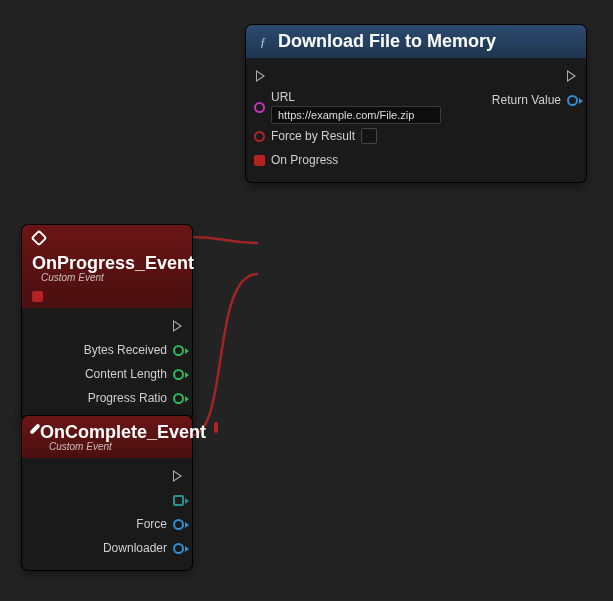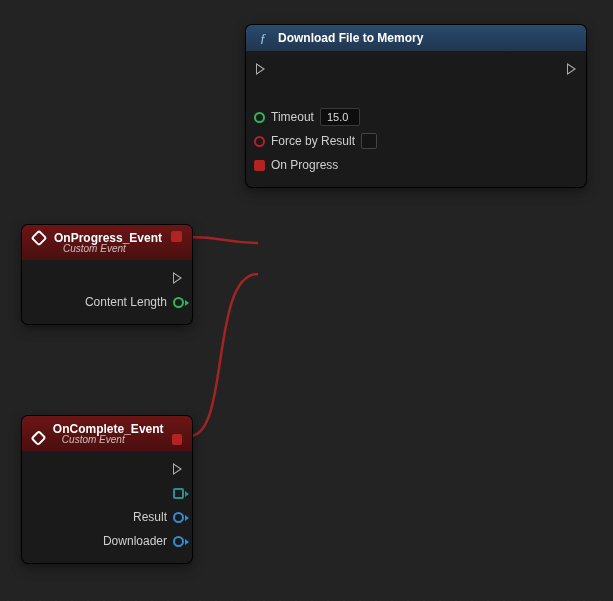--- a/index.html
+++ b/index.html
@@ -37,21 +37,21 @@
     border-radius: 6px 6px 0 0;
     gap: 8px;
   }
   .hdr-sub {
     font-size: 10px;
     font-style: italic;
     color: rgba(255,255,255,0.7);
     margin-top: -2px;
     margin-left: 9px;
   }
-  .hdr-title { font-weight: 600; color: #fff; font-size: 12px; }
+  .hdr-title { font-weight: 600; color: #fff; font-size: 18px; }
   .hdr-func { background: linear-gradient(180deg, #2b4a6e 0%, #1f3650 100%); }
   .hdr-evt  { background: linear-gradient(180deg, #6b1515 0%, #4a0f0f 100%); }
   .hdr-f-icon {
     width: 14px; height: 14px;
     display: flex; align-items: center; justify-content: center;
     font-style: italic; font-family: Georgia, serif;
     color: #a4d4ff; font-size: 13px;
   }
   .hdr-e-icon {
     width: 14px; height: 14px; position: relative;
@@ -165,72 +165,90 @@
   <div class="body">
     <div class="row">
       <div class="pin">
           <span class="exec-tri hollow"></span>
         </div>
       <div class="pin right">
           <span class="exec-tri hollow out"></span>
         </div>
     </div>
     <div class="row">
-    </div>
-    <div class="row">
-      <div class="pin">
-        <span class="dot c-green"></span>
-        <span class="pin-label">Timeout</span>
-        <input class="pin-input" style="width: 40px;" value="15.0">
+      <div class="pin">
+        <span class="dot c-magenta"></span>
+        <span class="pin-stack">
+          <span class="pin-label">URL</span>
+          <input class="pin-input" style="width: 170px;" value="https://example.com/File.zip">
+        </span>
+      </div>
+      <div class="pin right">
+        <span class="dot out c-blue"></span>
+        <span class="pin-label">Return Value</span>
       </div>
     </div>
     <div class="row">
       <div class="pin">
         <span class="dot c-red"></span>
         <span class="pin-label">Force by Result</span>
         <span class="pin-check"></span>
       </div>
     </div>
     <div class="row">
       <div class="pin">
         <span class="deleg"></span>
         <span class="pin-label">On Progress</span>
       </div>
     </div>
   </div>
 </div>
 
 <div class="node" style="left:22px; top:225px; width:170px;">
-  <div class="hdr hdr-evt" style="align-items:flex-start;">
+  <div class="hdr hdr-evt" style="align-items:flex-start;flex-direction:column;">
     <span class="hdr-e-icon"></span>
     <span style="display:flex;flex-direction:column;flex:1">
       <span class="hdr-title">OnProgress_Event</span>
       <span class="hdr-sub">Custom Event</span>
     </span>
     <span class="deleg"></span>
   </div>
   <div class="body">
     <div class="row">
         <span></span>
       <div class="pin right">
           <span class="exec-tri hollow out"></span>
         </div>
     </div>
     <div class="row">
         <span></span>
       <div class="pin right">
         <span class="dot out c-green"></span>
+        <span class="pin-label">Bytes Received</span>
+      </div>
+    </div>
+    <div class="row">
+        <span></span>
+      <div class="pin right">
+        <span class="dot out c-green"></span>
         <span class="pin-label">Content Length</span>
       </div>
     </div>
+    <div class="row">
+        <span></span>
+      <div class="pin right">
+        <span class="dot out c-green"></span>
+        <span class="pin-label">Progress Ratio</span>
+      </div>
+    </div>
   </div>
 </div>
 
 <div class="node" style="left:22px; top:416px; width:170px;">
-  <div class="hdr hdr-evt" style="align-items:flex-end;">
+  <div class="hdr hdr-evt" style="align-items:flex-start;">
     <span class="hdr-e-icon"></span>
     <span style="display:flex;flex-direction:column;flex:1">
       <span class="hdr-title">OnComplete_Event</span>
       <span class="hdr-sub">Custom Event</span>
     </span>
     <span class="deleg"></span>
   </div>
   <div class="body">
     <div class="row">
         <span></span>
@@ -241,21 +259,21 @@
     <div class="row">
         <span></span>
       <div class="pin right">
         <span class="dot out c-teal" style="border-radius:2px"></span>
       </div>
     </div>
     <div class="row">
         <span></span>
       <div class="pin right">
         <span class="dot out c-blue"></span>
-        <span class="pin-label">Result</span>
+        <span class="pin-label">Force</span>
       </div>
     </div>
     <div class="row">
         <span></span>
       <div class="pin right">
         <span class="dot out c-blue"></span>
         <span class="pin-label">Downloader</span>
       </div>
     </div>
   </div>

